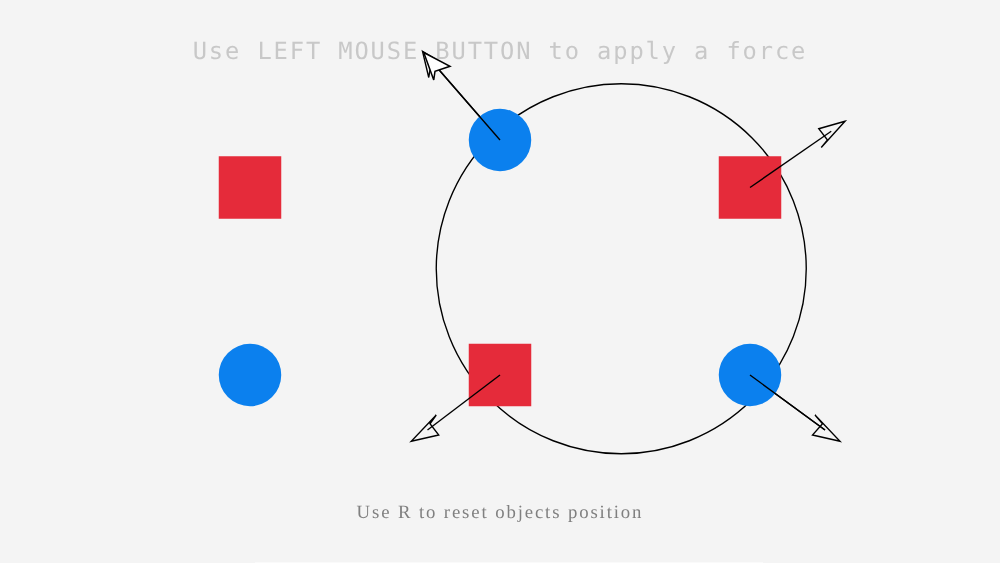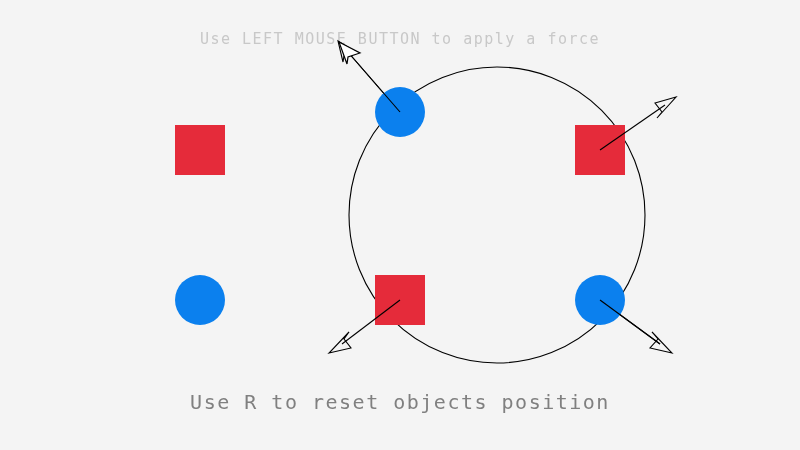--- a/index.html
+++ b/index.html
@@ -20,27 +20,28 @@
     left: 0;
     width: 800px;
     text-align: center;
     font-family: "DejaVu Sans Mono", "Liberation Mono", monospace;
     letter-spacing: 1.5px;
     white-space: pre;
     user-select: none;
   }
   #hint-top {
     top: 30px;
-    font-size: 15px;
+    font-size: 19px;
     color: #c8c8c8;
   }
   #hint-bottom {
-    top: 390px;
-    font-size: 20px;
+    top: 402px;
+    font-size: 15px;
     color: #808080;
+    font-family: Liberation Serif, serif;
   }
   #scene-svg {
     position: absolute;
     left: 0;
     top: 0;
     width: 800px;
     height: 450px;
   }
 </style>
 </head>

